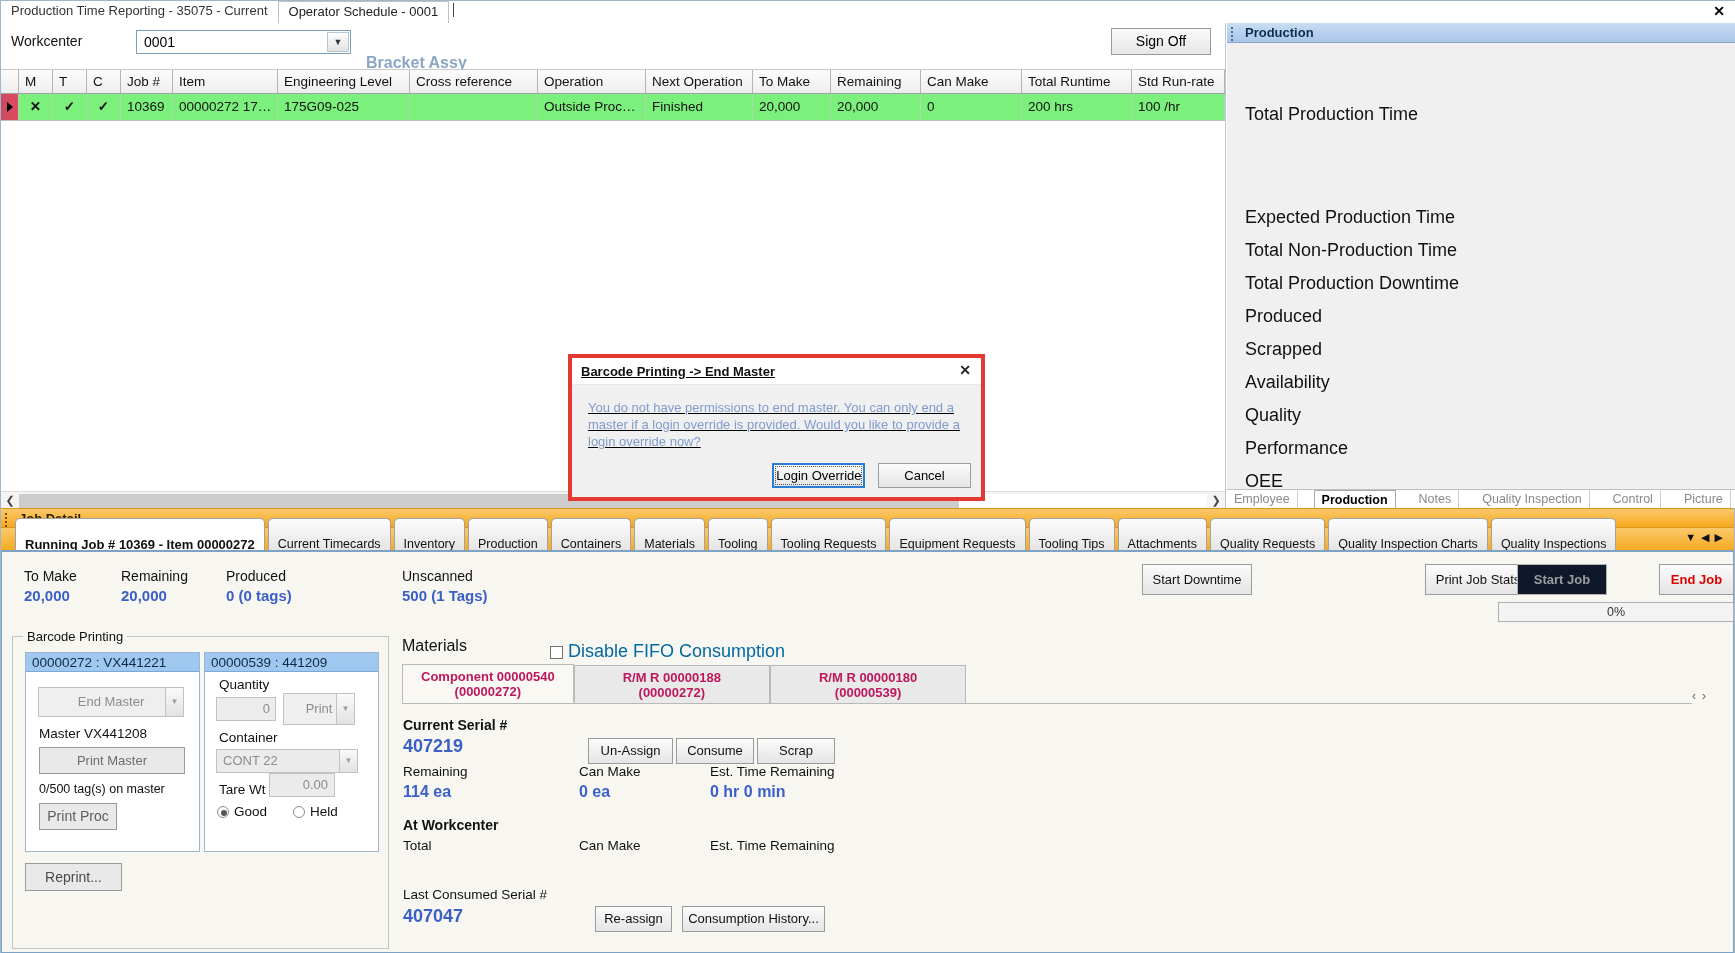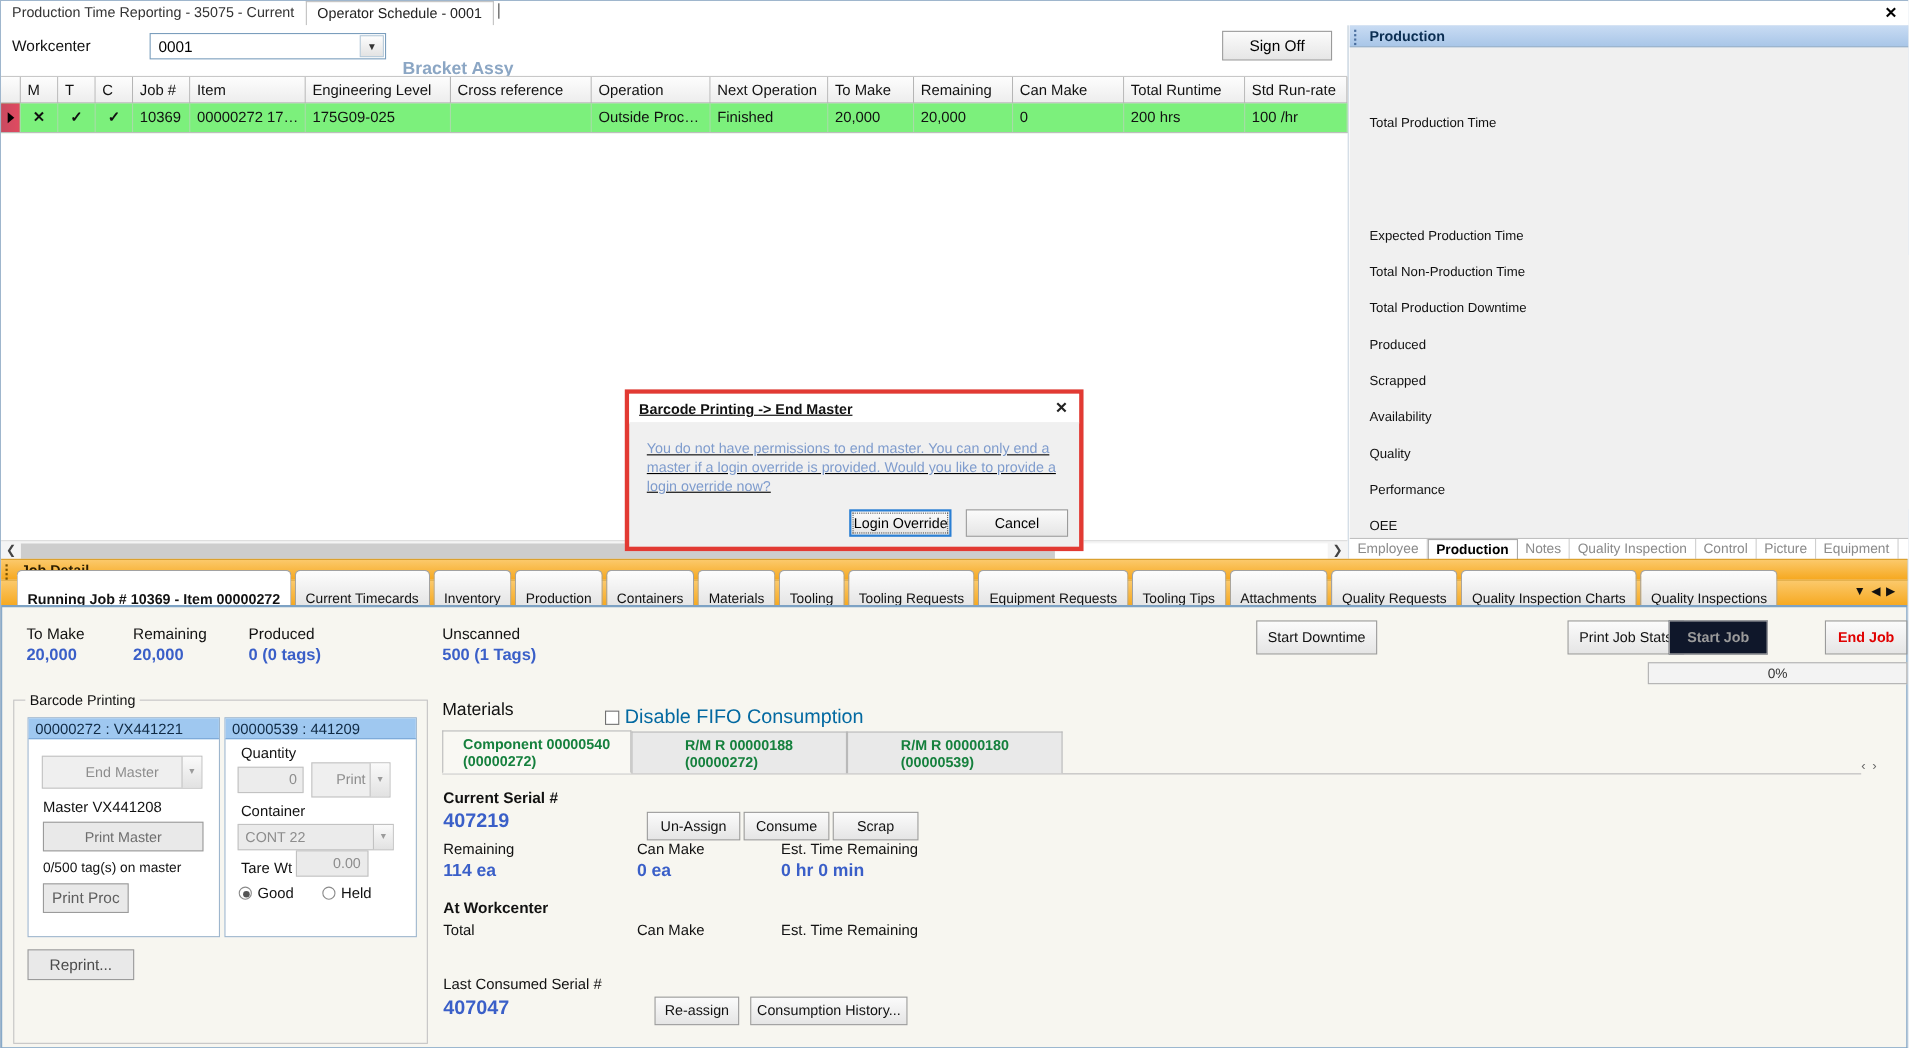--- a/index.html
+++ b/index.html
@@ -152,21 +152,21 @@
     border-bottom: 1px solid #8aa8c8;
     font-size: 13px; font-weight: bold; color: #0b2e52;
     padding-left: 18px; position: relative;
   }
   .grip {
     position: absolute; left: 4px; top: 4px; width: 3px; height: 12px;
   }
   .grip i {
     display: block; width: 2px; height: 2px; background: #4a6e9e; margin-bottom: 2px;
   }
-  .prod-metrics { position: relative; height: 440px; font-size: 12px; color: #111; }
+  .prod-metrics { position: relative; height: 440px; font-size: 18px; color: #111; }
   .pm { position: absolute; left: 18px; }
   .right-tabs {
     position: absolute; left: 0; bottom: 17px; width: 508px; height: 19px;
     border-top: 1px solid #c0c0c0;
     background: #ffffff;
     display: flex; align-items: flex-end;
   }
   .rt {
     font-size: 12.5px; padding: 1px 7px; color: #8a8a8a;
     border-right: 1px solid #cfcfcf; line-height: 16px;
@@ -298,22 +298,22 @@
     border: 1px solid #707070; background: #fff;
     vertical-align: -2px; margin-right: 5px;
   }
   .mat-tabstrip {
     position: absolute; display: flex; align-items: flex-end;
     border-bottom: 1px solid #b9b9b9;
   }
   .mat-tab {
     border: 1px solid #b9b9b9; border-bottom: none;
     background: #e9e9e9;
-    font-size: 13px; font-weight: bold; 
-    padding: 4px 18px 3px; line-height: 15px; color: #15803d;
+    font-size: 13px; font-weight: bold; text-align: center;
+    padding: 4px 18px 3px; line-height: 15px; color: #be185d;
     cursor: pointer; white-space: nowrap;
   }
   .mat-tab.active { background: #f9f8f3; border-bottom: 1px solid #f9f8f3; }
   .mat-nav { position: absolute; font-size: 12px; color: #666; letter-spacing: 6px; }
 
   .lbl { position: absolute; font-size: 13.5px; color: #111; }
   .lbl.b { font-weight: bold; }
   .bigval { position: absolute; font-size: 18px; font-weight: bold; color: #3a5fc8; }
   .medval { position: absolute; font-size: 16px; font-weight: bold; color: #3a5fc8; }
 
@@ -439,21 +439,21 @@
       <div class="pm" style="top:164px">Expected Production Time</div>
       <div class="pm" style="top:197px">Total Non-Production Time</div>
       <div class="pm" style="top:230px">Total Production Downtime</div>
       <div class="pm" style="top:263px">Produced</div>
       <div class="pm" style="top:296px">Scrapped</div>
       <div class="pm" style="top:329px">Availability</div>
       <div class="pm" style="top:362px">Quality</div>
       <div class="pm" style="top:395px">Performance</div>
       <div class="pm" style="top:428px">OEE</div>
     </div>
-    <div class="right-tabs" style="bottom:0px;">
+    <div class="right-tabs" style="bottom:0px;gap:16px;">
       <div class="rt">Employee</div>
       <div class="rt active">Production</div>
       <div class="rt">Notes</div>
       <div class="rt">Quality Inspection</div>
       <div class="rt">Control</div>
       <div class="rt">Picture</div>
       <div class="rt">Equipment</div>
     </div>
   </div>
 

